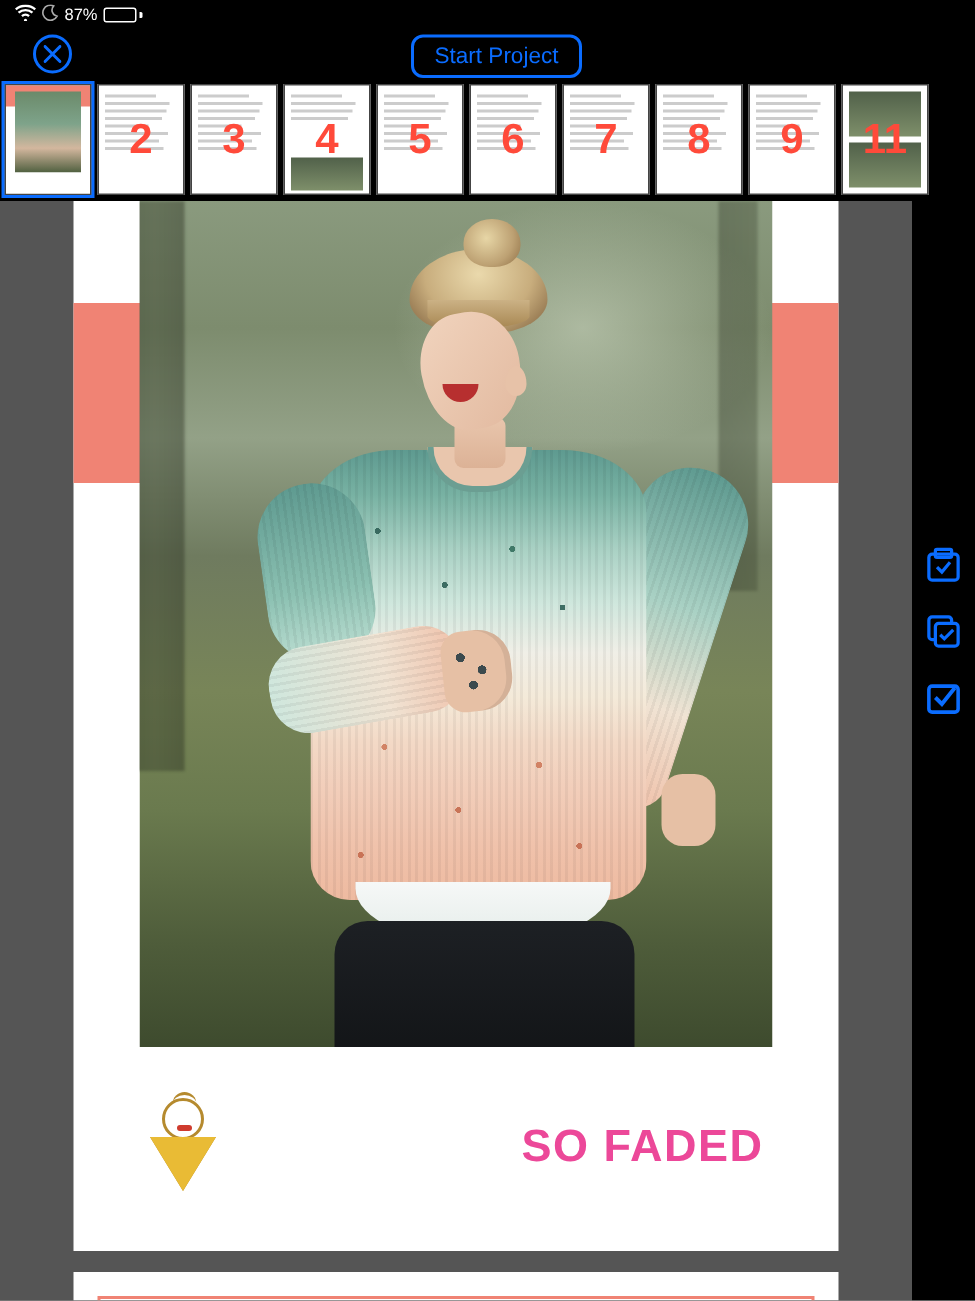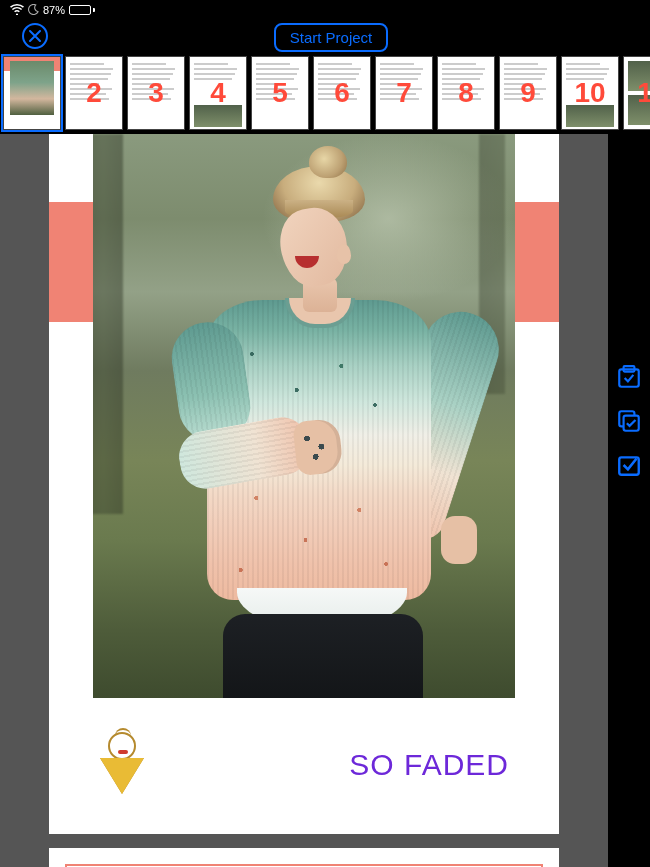--- a/index.html
+++ b/index.html
@@ -413,23 +413,23 @@
     width: 0; height: 0;
     margin: -2px auto 0 auto;
     border-left: 22px solid transparent;
     border-right: 22px solid transparent;
     border-top: 36px solid #e9bb35;
     filter: drop-shadow(0 0 0 #b58a2e);
   }
   .title-block { text-align: right; }
   .title {
     font-size: 30px;
-    font-weight: 400;
+    font-weight: 700;
     letter-spacing: 1px;
-    color: #6d28d9;
+    color: #ec4899;
   }
   .subtitle {
     font-size: 20px;
     font-style: italic;
     font-family: "Brush Script MT","Segoe Script",cursive;
     color: #444;
     margin-top: 2px;
   }
   .page.next {
     height: 60px;
@@ -591,30 +591,20 @@
         <div></div>
         <div></div>
         <div></div>
         <div></div>
         <div></div>
         <div></div>
         <div></div>
         <div></div>
       </div>
     <span class="pgnum">9</span>
-  </div>
-  <div class="thumb">
-    <div class="texty">
-        <div></div>
-        <div></div>
-        <div></div>
-        <div></div>
-      </div>
-    <div class="mini-photo"></div>
-    <span class="pgnum">10</span>
   </div>
   <div class="thumb">
     <div class="mini-photo" style="height:30px;margin-top:4px;"></div>
     <div class="mini-photo" style="height:30px;"></div>
     <span class="pgnum">11</span>
   </div>
 </div>
 
 <div class="content">
   <div class="page cover">

